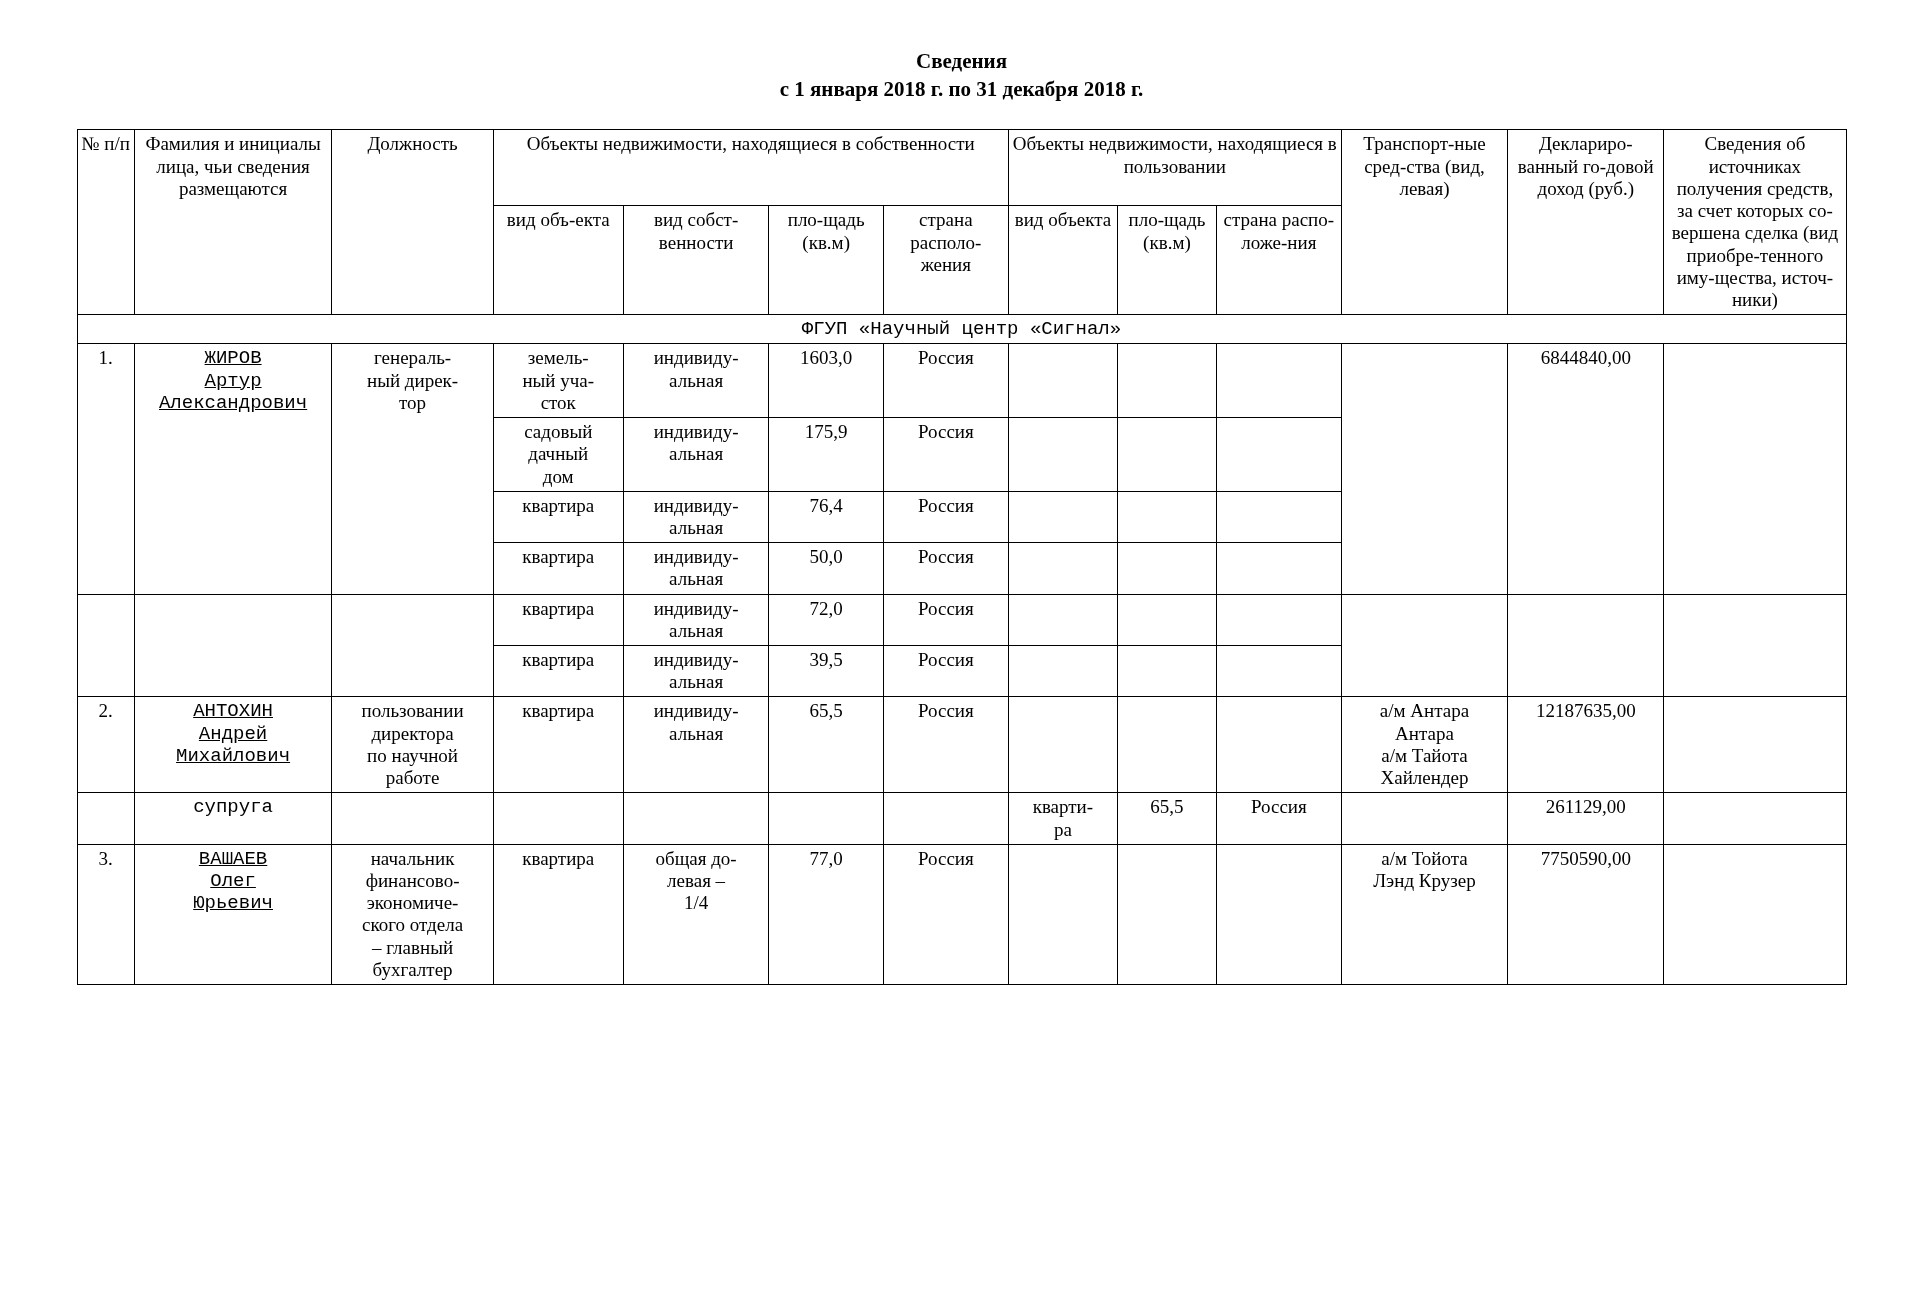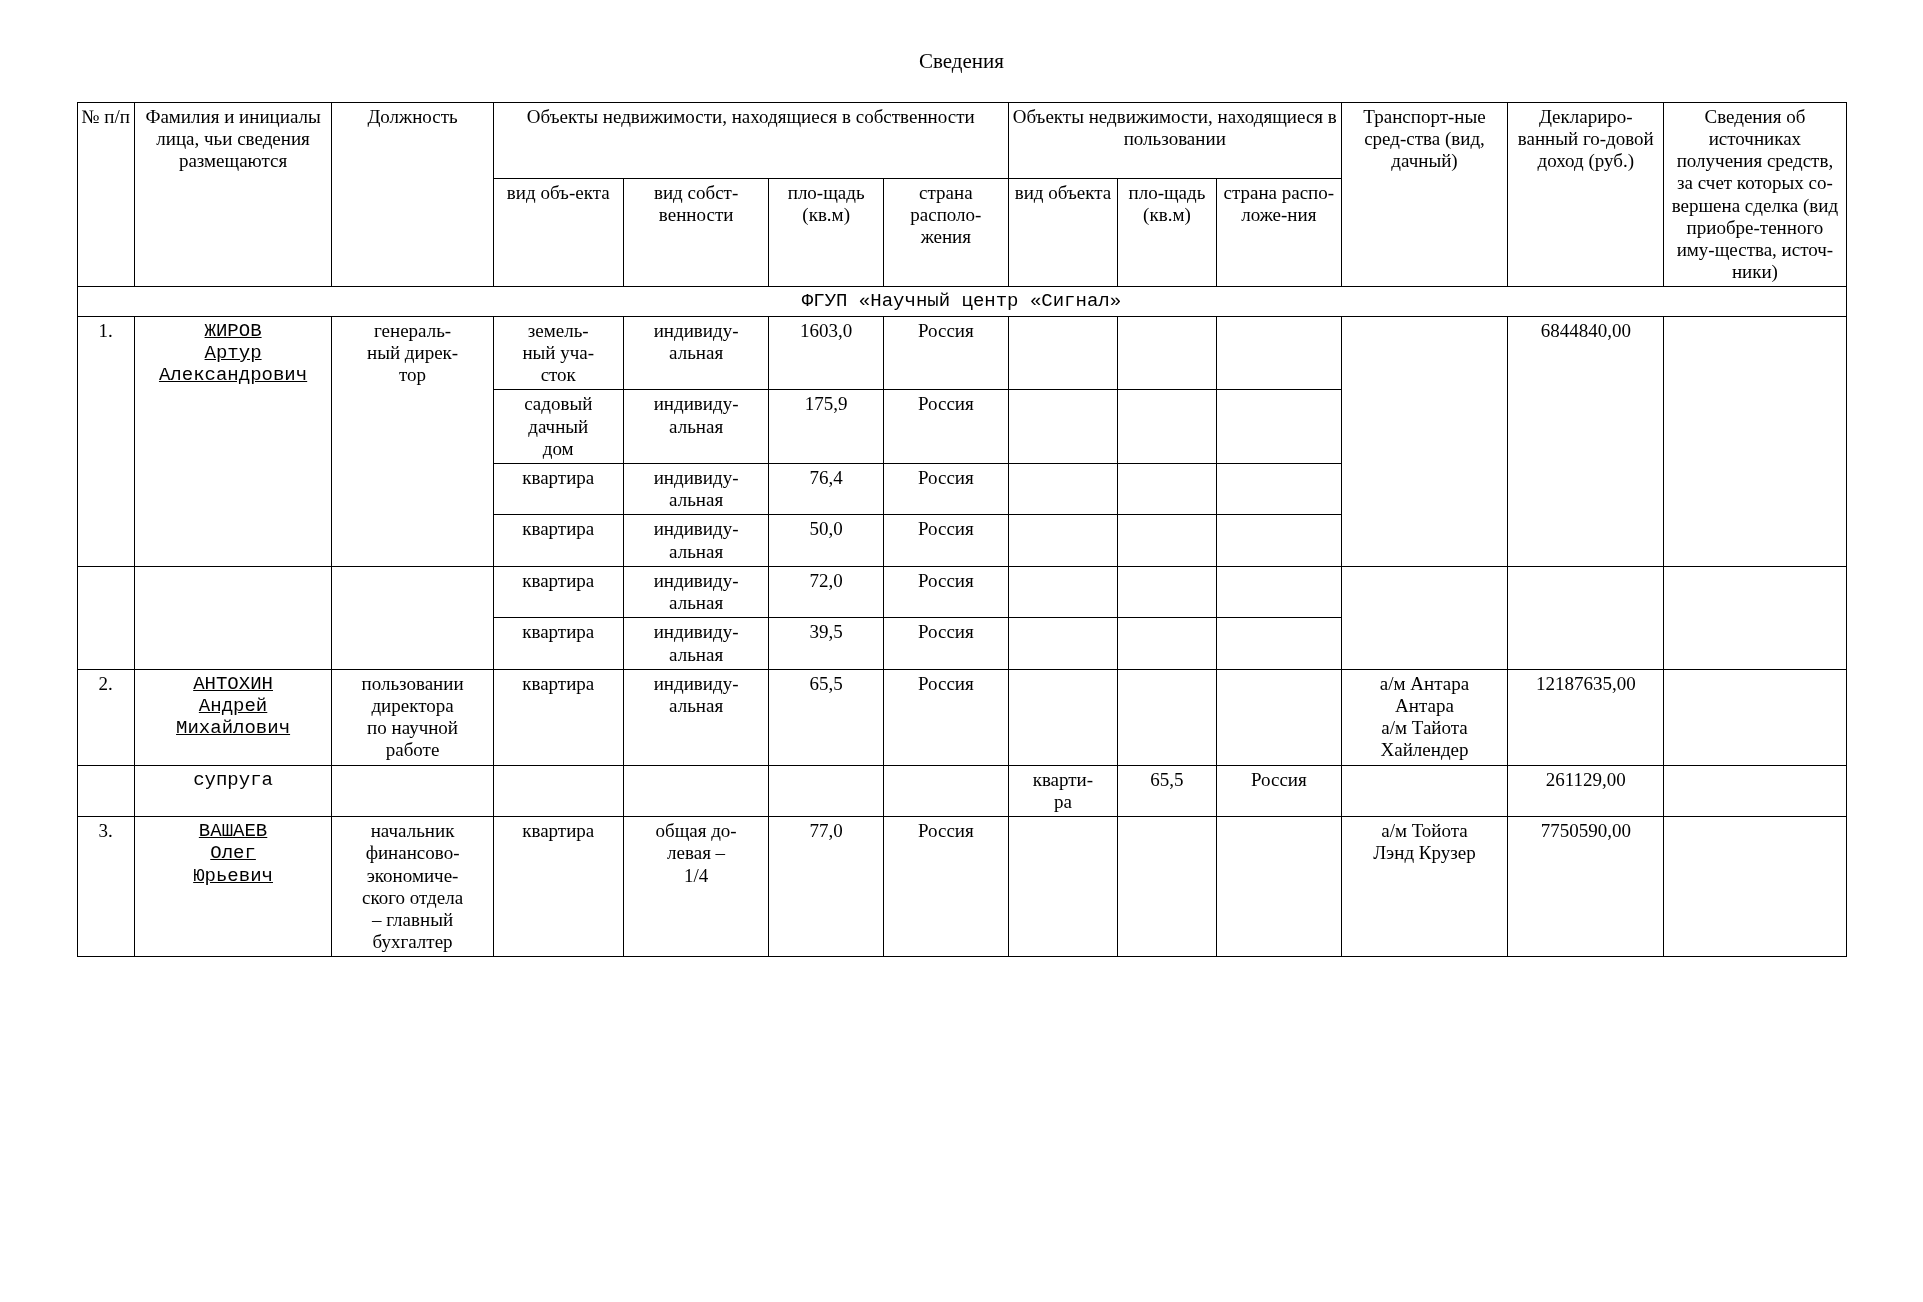--- a/index.html
+++ b/index.html
@@ -16,21 +16,21 @@
   }
   .page {
     position: relative;
     width: 1923px;
     height: 1302px;
     padding: 0;
     box-sizing: border-box;
   }
   .doc-title {
     text-align: center;
-    font-weight: normal;
+    font-weight: bold;
     font-size: 21px;
     line-height: 1.32;
     margin: 0;
     padding-top: 48px;
   }
   .doc-title .line {
     display: block;
   }
   table.main {
     border-collapse: collapse;
@@ -91,20 +91,21 @@
   .area-cell { text-align: right; padding-right: 18px; }
   .income-cell { text-align: center; }
 </style>
 </head>
 <body>
 
 <div class="page">
 
   <div class="doc-title">
     <span class="line">Сведения</span>
+    <span class="line">с 1 января 2018 г. по 31 декабря 2018 г.</span>
   </div>
 
   <table class="main">
     <colgroup>
       <col class="c-num">
         <col class="c-name">
         <col class="c-post">
       <col class="c-objtype">
         <col class="c-owntype">
         <col class="c-area">
@@ -116,21 +117,21 @@
         <col class="c-income">
         <col class="c-sources">
     </colgroup>
     <thead>
       <tr>
         <th class="hdr" rowspan="2">№ п/п</th>
         <th class="hdr" rowspan="2">Фамилия и инициалы лица, чьи сведения размещаются</th>
         <th class="hdr" rowspan="2">Должность</th>
         <th class="hdr" colspan="4">Объекты недвижимости, находящиеся в собственности</th>
         <th class="hdr" colspan="3">Объекты недвижимости, находящиеся в пользовании</th>
-        <th class="hdr" rowspan="2">Транспорт-ные сред-ства (вид, дачный)</th>
+        <th class="hdr" rowspan="2">Транспорт-ные сред-ства (вид, левая)</th>
         <th class="hdr" rowspan="2">Деклариро-ванный го-довой доход (руб.)</th>
         <th class="hdr" rowspan="2">Сведения об источниках получения средств, за счет которых со-вершена сделка (вид приобре-тенного иму-щества, источ-ники)</th>
       </tr>
       <tr>
         <th class="hdr">вид объ-екта</th>
         <th class="hdr">вид собст-венности</th>
         <th class="hdr">пло-щадь (кв.м)</th>
         <th class="hdr">страна располо-жения</th>
         <th class="hdr">вид объекта</th>
         <th class="hdr">пло-щадь (кв.м)</th>

